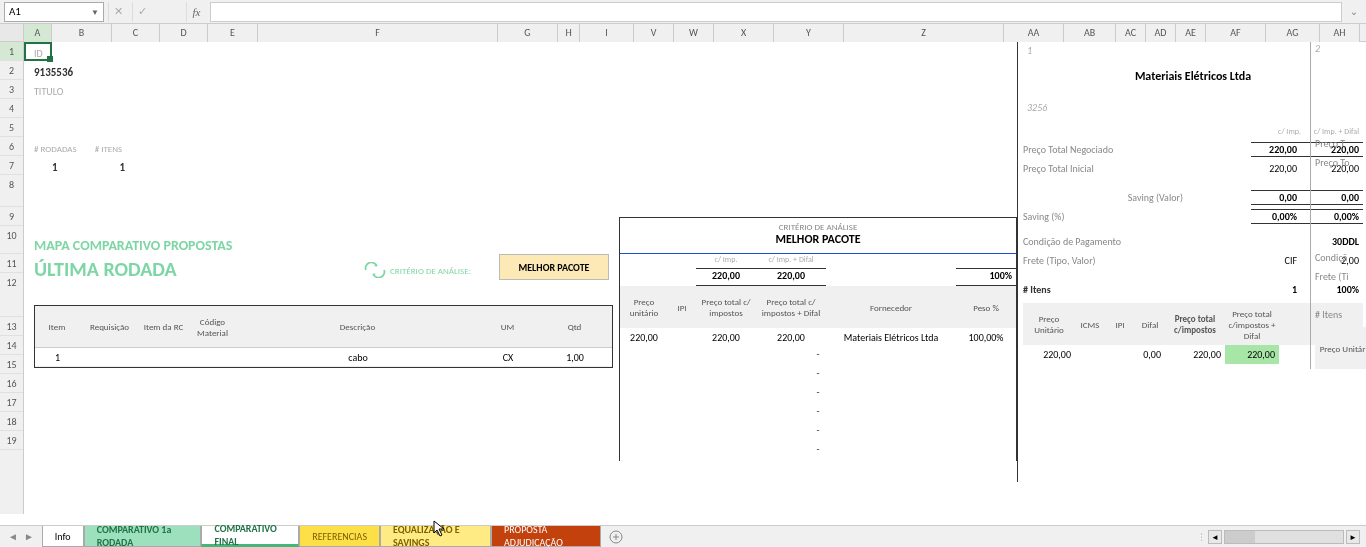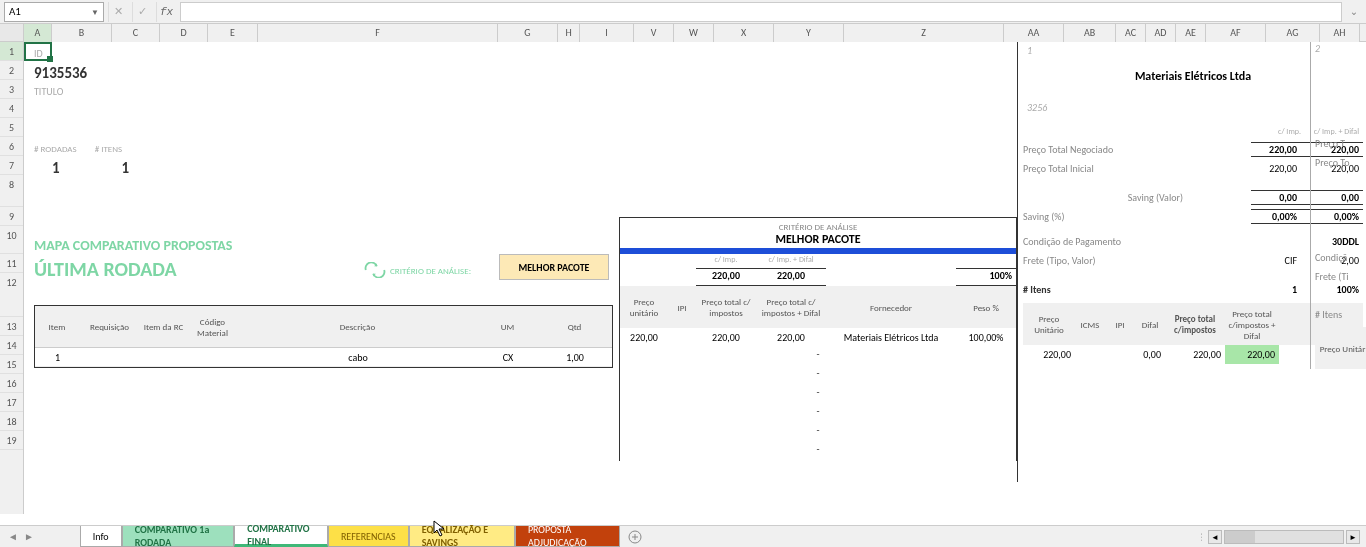--- a/index.html
+++ b/index.html
@@ -4,60 +4,60 @@
   <style>
     * { box-sizing: border-box; margin: 0; padding: 0; }
     body { font-family: Calibri, Arial, sans-serif; font-size: 11px; background: #fff; overflow: hidden; }
     
     .formula-bar { display: flex; align-items: center; height: 24px; background: #f0f0f0; border-bottom: 1px solid #ccc; padding: 0 4px; gap: 4px; }
     .name-box { width: 100px; height: 20px; background: #fff; border: 1px solid #aaa; padding: 0 4px; font-size: 11px; display: flex; align-items: center; justify-content: space-between; }
     .name-box-dropdown { font-size: 8px; color: #666; }
     .fb-btn { width: 20px; height: 20px; display: flex; align-items: center; justify-content: center; color: #999; border-left: 1px solid #ddd; }
     .fb-cancel { color: #aaa; }
     .fb-check { color: #aaa; }
-    .fb-fx { font-style: italic; color: #666; font-family: Liberation Mono, monospace; }
+    .fb-fx { font-style: italic; color: #666; font-family: Liberation Serif, serif; margin-left: 30px; }
     .formula-input { flex: 1; height: 20px; background: #fff; border: 1px solid #ccc; }
     .fb-expand { width: 16px; color: #888; font-size: 10px; text-align: center; }
     
     .sheet-area { display: flex; height: 490px; position: relative; }
     .col-headers-row { display: flex; height: 18px; background: #f0f0f0; border-bottom: 1px solid #ccc; }
     .corner { width: 24px; height: 18px; background: #e8e8e8; border-right: 1px solid #ccc; border-bottom: 1px solid #ccc; }
     .col-header { height: 18px; background: #f0f0f0; border-right: 1px solid #ccc; text-align: center; font-size: 10px; color: #555; line-height: 18px; }
     .col-header.active { background: #d4e8d4; }
     
     .row-headers { width: 24px; background: #f0f0f0; border-right: 1px solid #ccc; }
     .row-header { height: 19px; border-bottom: 1px solid #e0e0e0; text-align: center; font-size: 10px; color: #555; line-height: 19px; }
     .row-header.active { background: #d4e8d4; }
     
     .grid-body { flex: 1; position: relative; overflow: hidden; }
     
     .cell-cursor { position: absolute; border: 2px solid #217346; width: 28px; height: 19px; pointer-events: none; }
     .cell-cursor::after { content: ''; position: absolute; right: -3px; bottom: -3px; width: 6px; height: 6px; background: #217346; }
     
     .info-block { position: absolute; left: 10px; top: 2px; font-size: 10px; color: #888; }
     .info-row { height: 19px; display: flex; align-items: center; }
-    .info-val { font-size: 15px; color: #333; font-weight: bold; }
+    .info-val { font-size: 11px; color: #333; font-weight: bold; }
     .rodadas-label { font-size: 9px; color: #aaa; }
     
     .mapa-title { position: absolute; left: 10px; top: 195px; font-size: 14px; color: #7ed6a5; font-weight: 600; }
     .rodada-title { position: absolute; left: 10px; top: 215px; font-size: 20px; color: #7ed6a5; font-weight: 600; }
     
     .criterio-icon { position: absolute; left: 340px; top: 220px; display: flex; align-items: center; gap: 4px; font-size: 9px; color: #7ed6a5; }
     .criterio-icon svg { width: 22px; height: 16px; }
     
     .melhor-btn { position: absolute; left: 475px; top: 212px; width: 110px; height: 26px; background: #fde9b6; border: 1px solid #bbb; font-size: 10px; font-weight: bold; display: flex; align-items: center; justify-content: center; }
     
     .main-table { position: absolute; left: 10px; top: 263px; border: 1px solid #333; }
     .main-th-row { display: flex; background: #f0f0f0; height: 42px; border-bottom: 1px solid #ccc; }
     .main-th { border-right: 1px solid #f0f0f0; font-size: 9px; color: #555; display: flex; align-items: center; justify-content: center; text-align: center; padding: 2px; }
     .main-td-row { display: flex; height: 19px; border-bottom: 1px solid #eee; }
     .main-td { font-size: 10px; display: flex; align-items: center; justify-content: center; }
     
     .center-block { position: absolute; left: 595px; top: 175px; width: 398px; border: 1px solid #333; border-bottom: none;}
-    .cb-header { text-align: center; height: 36px; padding-top: 3px; border-bottom: 6px solid #1d4ed8; }
+    .cb-header { text-align: center; height: 36px; padding-top: 3px; border-bottom: 1px solid #1d4ed8; }
     .cb-crit { font-size: 9px; color: #888; }
     .cb-crit-val { font-size: 12px; font-weight: bold; }
     .cb-subheader { display: flex; font-size: 8px; color: #aaa; height: 14px; }
     .cb-sub-c { width: 50px; text-align: center; }
     .cb-valrow { display: flex; height: 18px; font-size: 10px; font-weight: bold;}
     .cb-cell { text-align: center; border-top: 1px solid #333; border-bottom: 1px solid #333;}
     
     .center-th-row { display: flex; background: #f0f0f0; height: 42px; }
     .center-th { font-size: 9px; color: #555; display: flex; align-items: center; justify-content: center; text-align: center; padding: 2px; }
     .center-td-row { display: flex; height: 19px; }
@@ -83,21 +83,21 @@
     .hl-green { background: #a8e6a8; }
     
     .far-right { position: absolute; left: 1286px; top: 0; width: 60px; border-left: 1px solid #aaa; padding-left: 4px; font-size: 10px;}
     .fr-idx { color: #aaa; font-style: italic; height: 19px;}
     .fr-label { color: #888; height: 19px; white-space: nowrap; overflow: hidden;}
     .fr-th { background: #f0f0f0; height: 42px; font-size: 9px; color: #555; display: flex; align-items: center; justify-content: center; text-align: center;}
     
     .sheet-tabs { position: absolute; bottom: 0; left: 0; right: 0; height: 22px; background: #f0f0f0; border-top: 1px solid #ccc; display: flex; align-items: stretch; }
     .tab-nav { display: flex; align-items: center; padding: 0 8px; gap: 6px; color: #888; font-size: 10px;}
     .tab-nav span { cursor: pointer; }
-    .tabs-list { display: flex; flex: 1; margin-left: 38px; }
+    .tabs-list { display: flex; flex: 1; }
     .sheet-tab { padding: 0 12px; border: 1px solid #aaa; border-top: none; background: #e8e8e8; display: flex; align-items: center; font-size: 10px; }
     .sheet-tab.info { background: #fff; }
     .sheet-tab.green-light { background: #9de0bd; color: #217346; font-weight: bold; }
     .sheet-tab.green-dark { background: #fff; color: #217346; font-weight: bold; border-bottom: 3px solid #3fb878;}
     .sheet-tab.yellow-light { background: #fde047; color: #806000; }
     .sheet-tab.yellow-dark { background: #ffeb84; color: #806000; font-weight: bold;}
     .sheet-tab.black { background: #c2410c; color: #fff; }
     .tab-add { width: 30px; display: flex; align-items: center; justify-content: center; color: #888;}
     .tab-scroll { display: flex; align-items: center; gap: 2px; padding: 0 6px;}
     .scroll-track { width: 120px; height: 14px; background: #e0e0e0; border: 1px solid #bbb; position: relative;}

